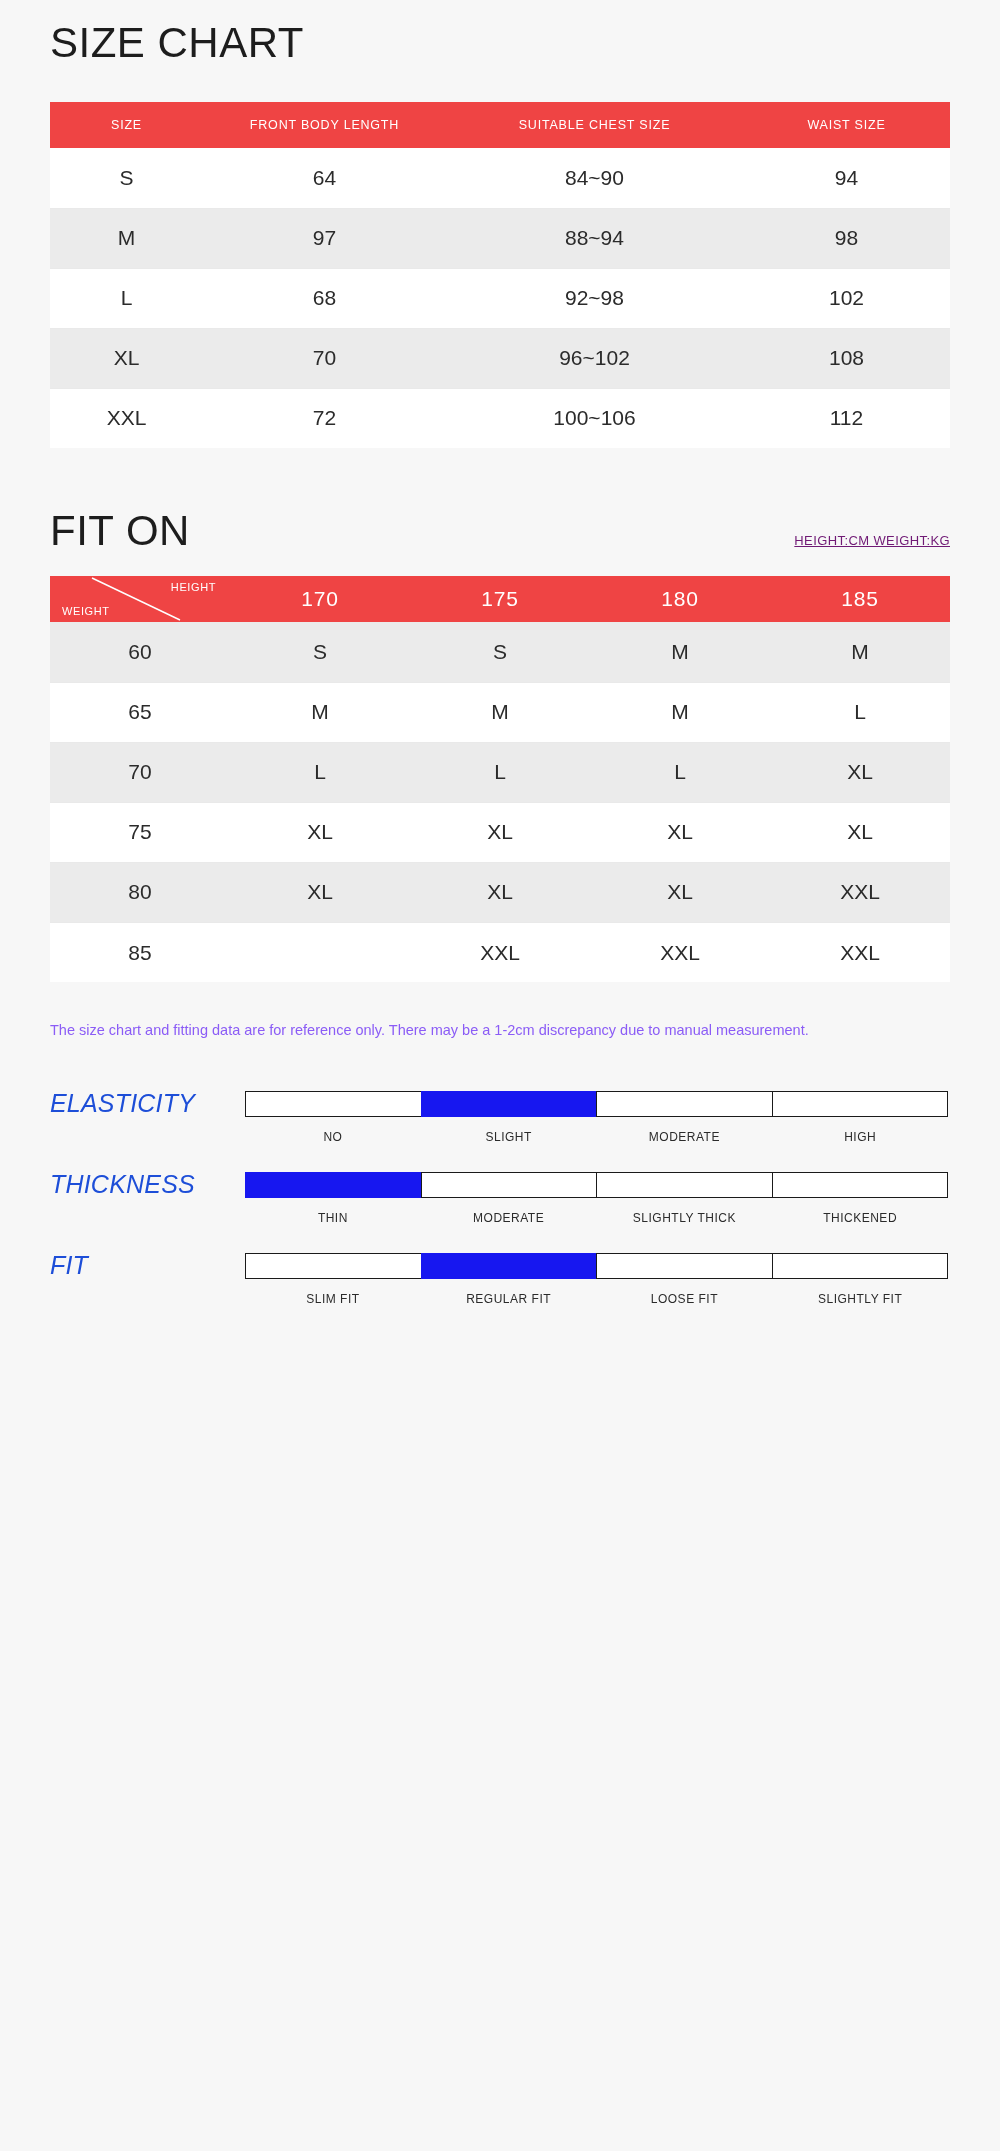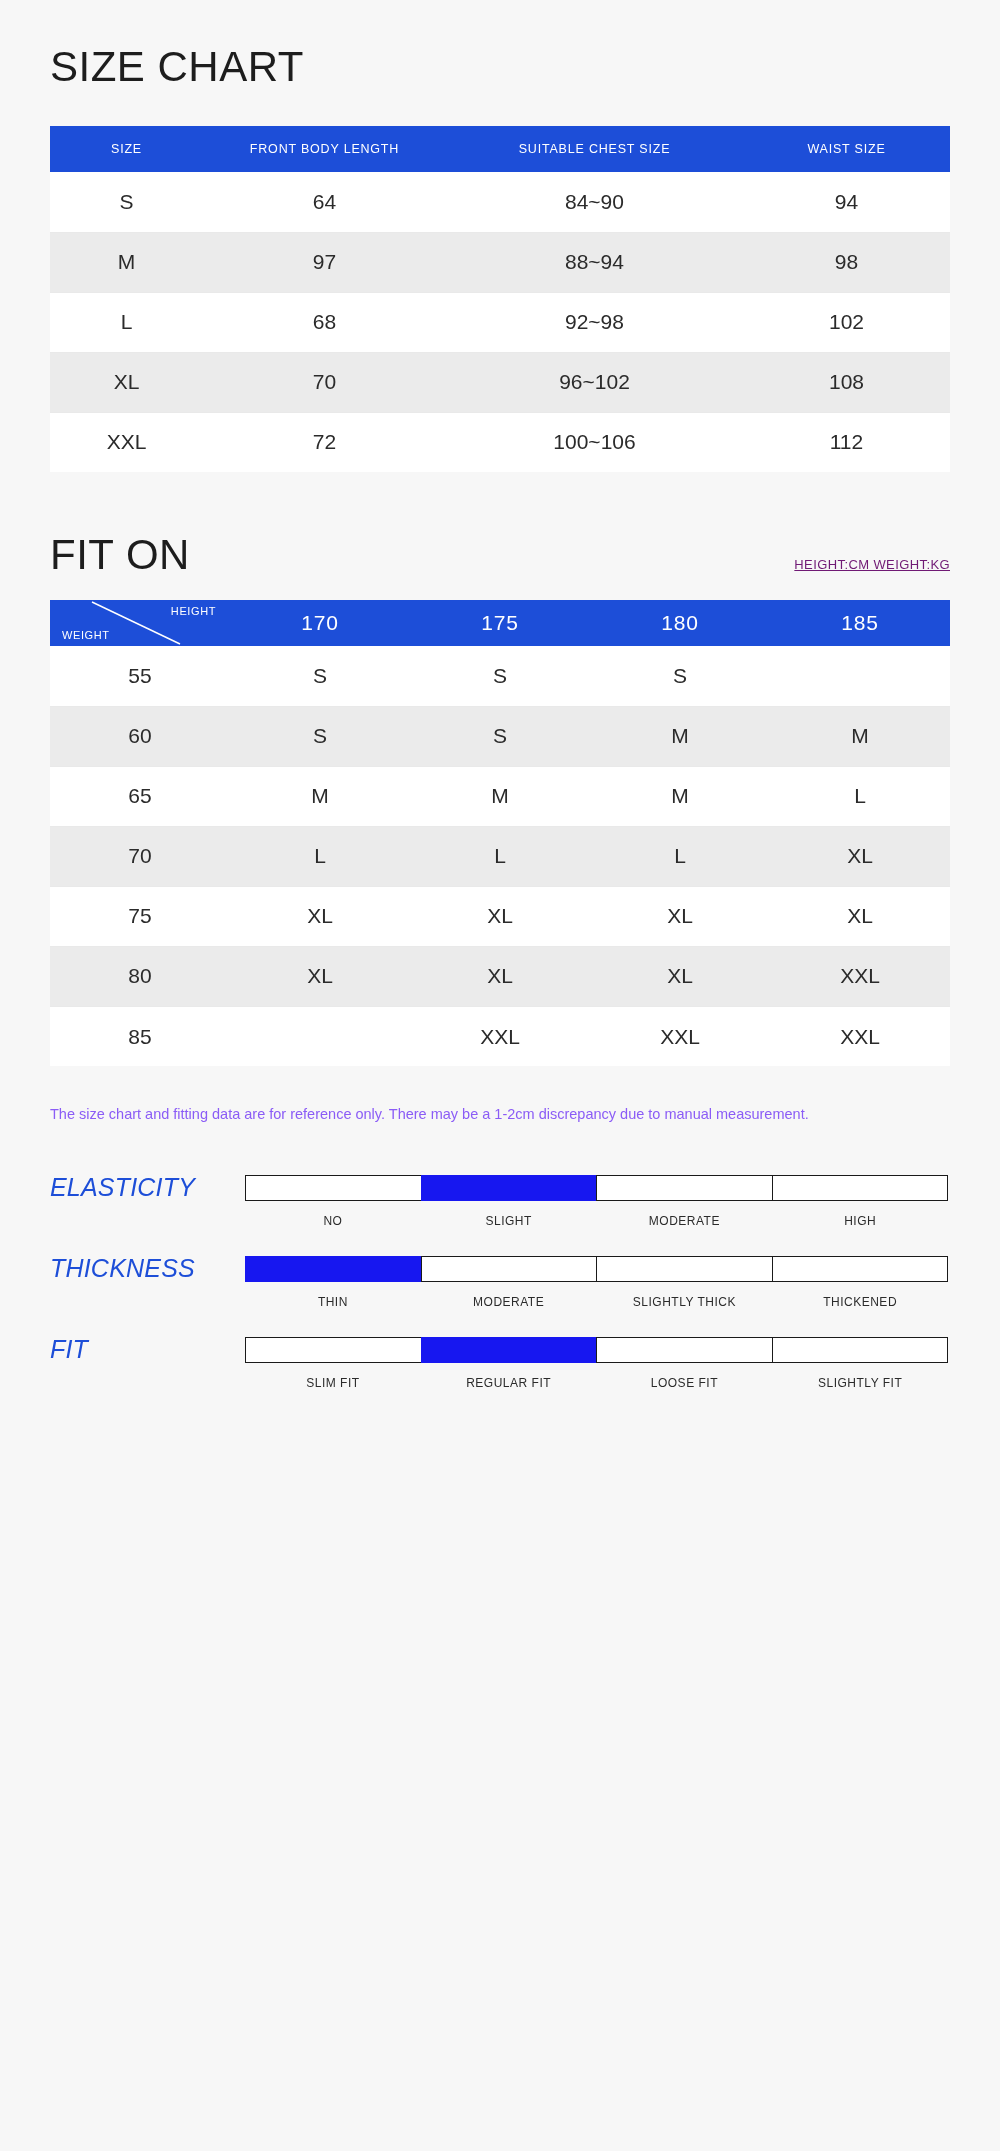--- a/index.html
+++ b/index.html
@@ -23,21 +23,21 @@
     padding: 0 50px;
   }
 
   
   .h-title {
     font-size: 42px;
     font-weight: 400;
     letter-spacing: 0.5px;
     color: #1d1d1d;
     margin: 0;
-    padding-top: 44px;
+    padding-top: 20px;
     line-height: 1.1;
   }
   .fit-head {
     display: flex;
     align-items: flex-end;
     justify-content: space-between;
     padding-top: 60px;
   }
   .fit-head .h-title { padding-top: 0; }
   .units {
@@ -52,21 +52,21 @@
   
   table {
     border-collapse: collapse;
     width: 900px;
     table-layout: fixed;
   }
   .size-table { margin-top: 36px; }
   .fit-table { margin-top: 22px; }
 
   thead th {
-    background: #1d4ed8;
+    background: #ef4444;
     color: #ffffff;
     font-size: 12.5px;
     font-weight: 400;
     letter-spacing: 0.8px;
     height: 46px;
     padding: 0 6px;
     text-align: center;
     vertical-align: middle;
   }
   tbody td {
@@ -230,27 +230,20 @@
               <span class="lbl-h">HEIGHT</span>
               <span class="lbl-w">WEIGHT</span>
             </th>
             <th style="font-size: 21px; width: 20%;">170</th>
             <th style="font-size: 21px; width: 20%; margin-top: 18px;">175</th>
             <th style="font-size: 21px; width: 20%;">180</th>
             <th style="font-size: 21px; width: 20%;">185</th>
           </tr>
       </thead>
       <tbody id="fit-body">
-          <tr>
-            <td>55</td>
-            <td>S</td>
-            <td>S</td>
-            <td>S</td>
-            <td></td>
-          </tr>
           <tr class="alt">
             <td>60</td>
             <td>S</td>
             <td>S</td>
             <td>M</td>
             <td>M</td>
           </tr>
           <tr>
             <td>65</td>
             <td>M</td>

